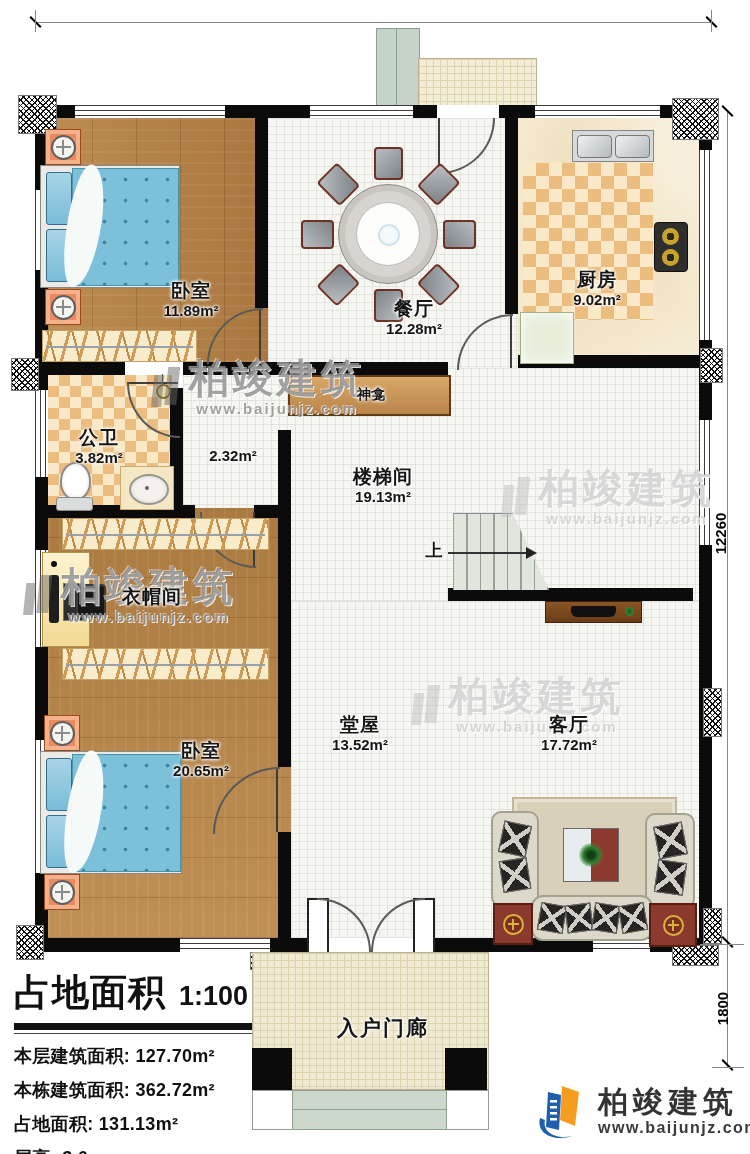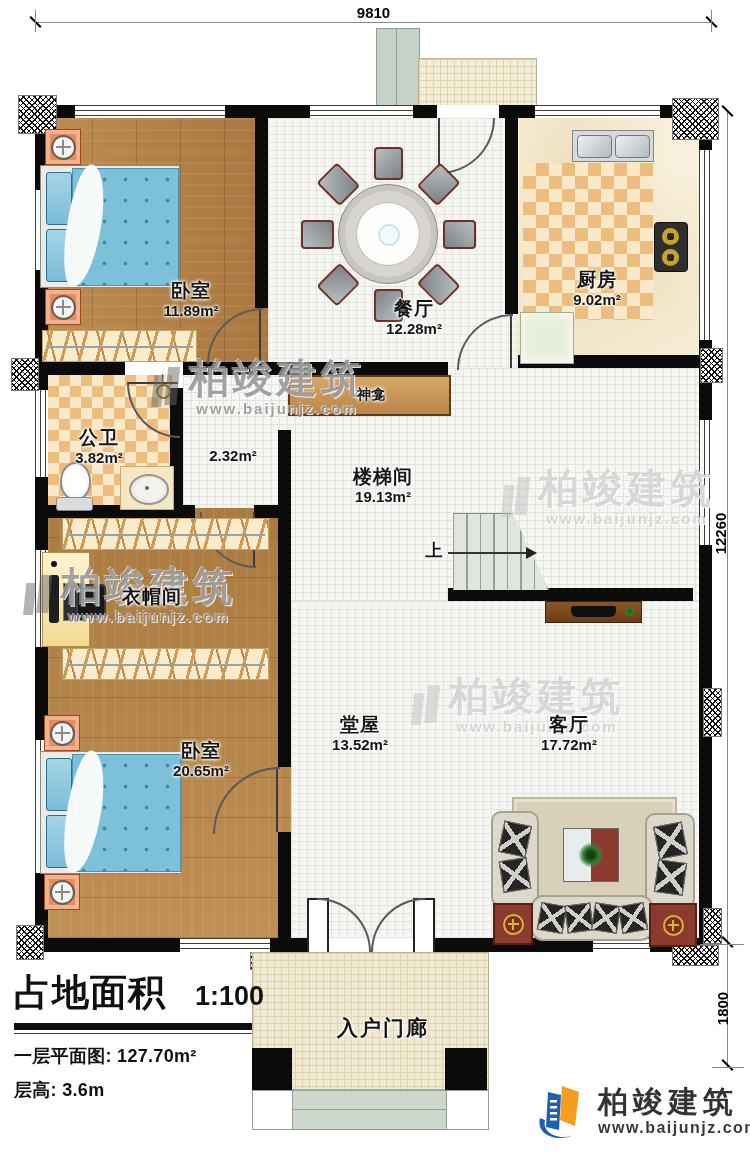--- a/index.html
+++ b/index.html
@@ -88,21 +88,21 @@
   .wm b{display:block;font-size:40px;font-weight:900;letter-spacing:4px;line-height:1}
   .wm i{display:block;font-style:normal;font-weight:bold;font-size:15px;letter-spacing:2px;text-align:center;margin-top:2px}
   .wm-dark{color:rgba(105,105,105,.62);text-shadow:1px 1px 0 rgba(255,255,255,.85),-1px -1px 0 rgba(255,255,255,.5)}
   .wm-light{color:rgba(190,190,190,.60);text-shadow:1px 1px 0 rgba(255,255,255,.9)}
   .logo{position:absolute;display:flex;align-items:center;gap:8px}
   .logo b{display:block;font-size:30px;font-weight:900;letter-spacing:5px;color:#333;line-height:1.15}
   .logo i{display:block;font-style:normal;font-weight:bold;font-size:16px;color:#3a3a3a;letter-spacing:1.5px}
   
   .info{position:absolute;left:14px;top:968px;color:#111}
   .t1{font-size:37px;font-weight:900;letter-spacing:1px}
-  .t2{font-size:27px;font-weight:bold;margin-left:29px}
+  .t2{font-size:27px;font-weight:bold;margin-left:13px}
   .rule-thick{width:238px;height:7px;background:#111;margin-top:5px}
   .rule-thin{width:238px;height:1px;background:#444;margin-top:3px}
   .stat{font-size:18px;font-weight:bold;margin-top:10px;letter-spacing:.3px}
   .stairs{position:absolute;left:453px;top:513px;width:96px;height:76px;background-color:#e0e6dd;
     background-image:repeating-linear-gradient(90deg,#96a192 0 1.5px,transparent 1.5px 13.5px);
     clip-path:polygon(0 0,62% 0,100% 100%,0 100%);border-top:1px solid #889}
 </style>
 </head>
 <body>
 
@@ -380,21 +380,20 @@
     <div class="rname">客厅</div>
     <div class="rarea">17.72m²</div>
   </div>
   <div class="label" style="left:383px;top:1028px">
     <div style="font-size:21px;letter-spacing:2px">入户门廊</div>
   </div>
   <div class="label" style="left:434px;top:551px">
     <div style="font-size:17px">上</div>
   </div>
 
-  <div class="dimtext" style="left:35px;top:4px;width:677px;text-align:center">9810</div>
   <div class="dimline" style="left:35px;top:22px;width:677px;height:1px"></div>
   <div class="tick" style="left:28px;top:21px"></div>
   <div class="tick" style="left:704px;top:21px"></div>
   <div class="dimline" style="left:35px;top:10px;width:1px;height:22px"></div>
   <div class="dimline" style="left:711px;top:10px;width:1px;height:22px"></div>
 
   <div class="dimline" style="left:727px;top:112px;width:1px;height:833px"></div>
   <div class="tick" style="left:720px;top:110px"></div>
   <div class="tick" style="left:720px;top:941px"></div>
   <div class="dimtext vert" style="left:700px;top:525px">12260</div>
@@ -405,21 +404,27 @@
   <div class="dimline" style="left:712px;top:1067px;width:32px;height:1px"></div>
   <div class="dimtext vert" style="left:706px;top:1000px">1800</div>
 
   <div class="info">
     <div>
       <span class="t1">占地面积</span><span class="t2">1:100</span>
     </div>
     <div class="rule-thick"></div>
     <div class="rule-thin"></div>
     <div class="stat">
-      <span>一层平面图:</span> <span>127.70m²</span>
+      <span>本层建筑面积:</span> <span>127.70m²</span>
+    </div>
+    <div class="stat">
+      <span>本栋建筑面积:</span> <span>362.72m²</span>
+    </div>
+    <div class="stat">
+      <span>占地面积:</span> <span>131.13m²</span>
     </div>
     <div class="stat">
       <span>层高:</span> <span>3.6m</span>
     </div>
   </div>
 
   <div class="logo" style="left:534px;top:1080px">
     <svg width="56" height="62" viewBox="0 0 56 62">
       <polygon points="28,6 45,12 41,46 26,40" fill="#f59d1e"></polygon>
       <polygon points="14,12 27,15 25,50 12,47" fill="#1f5fae"></polygon>

